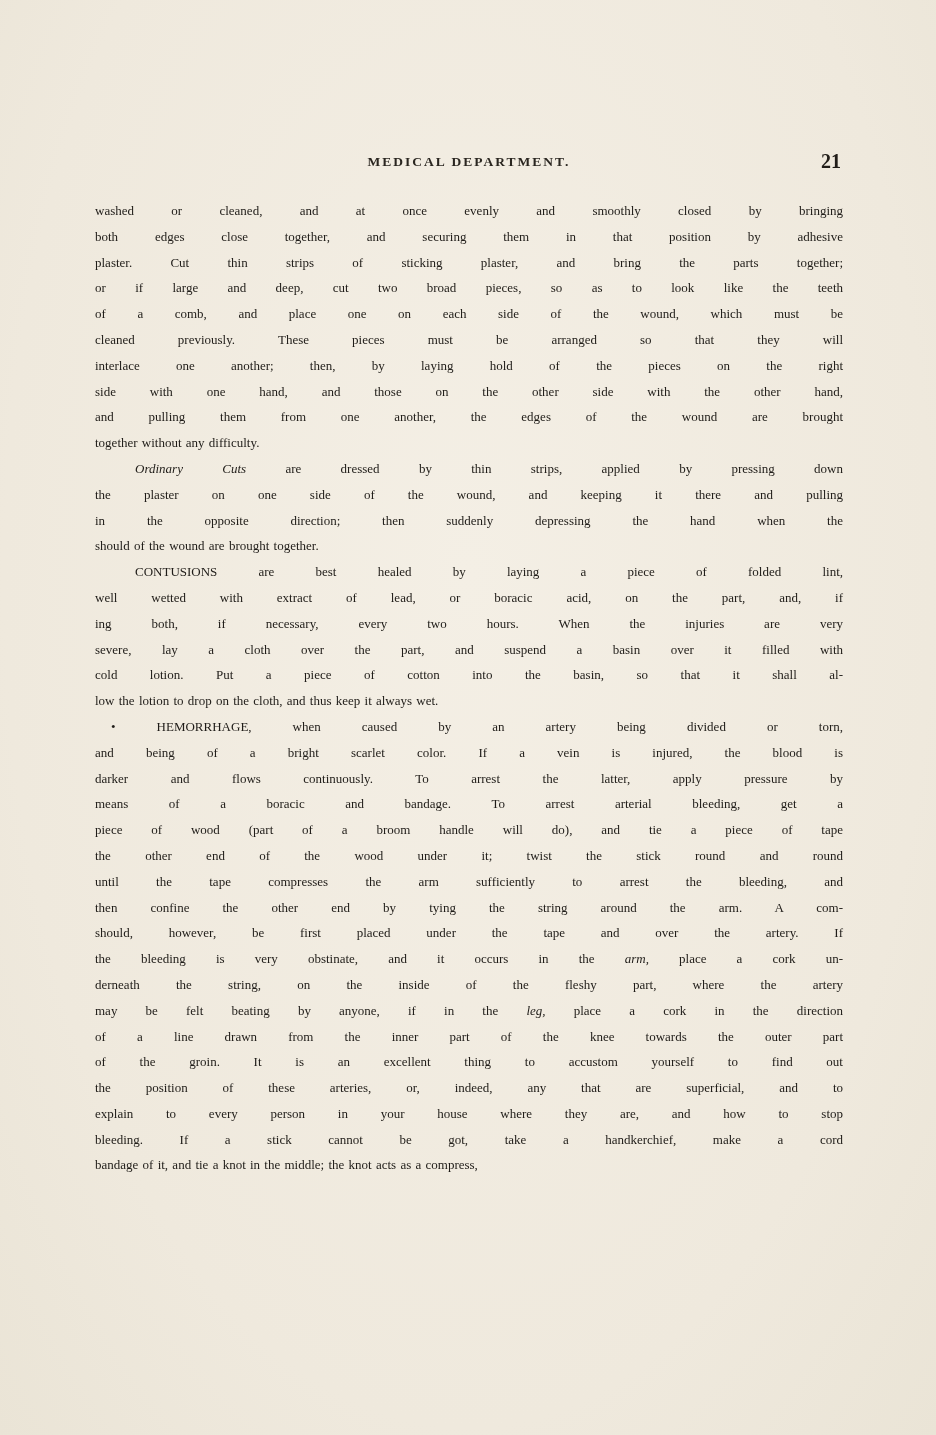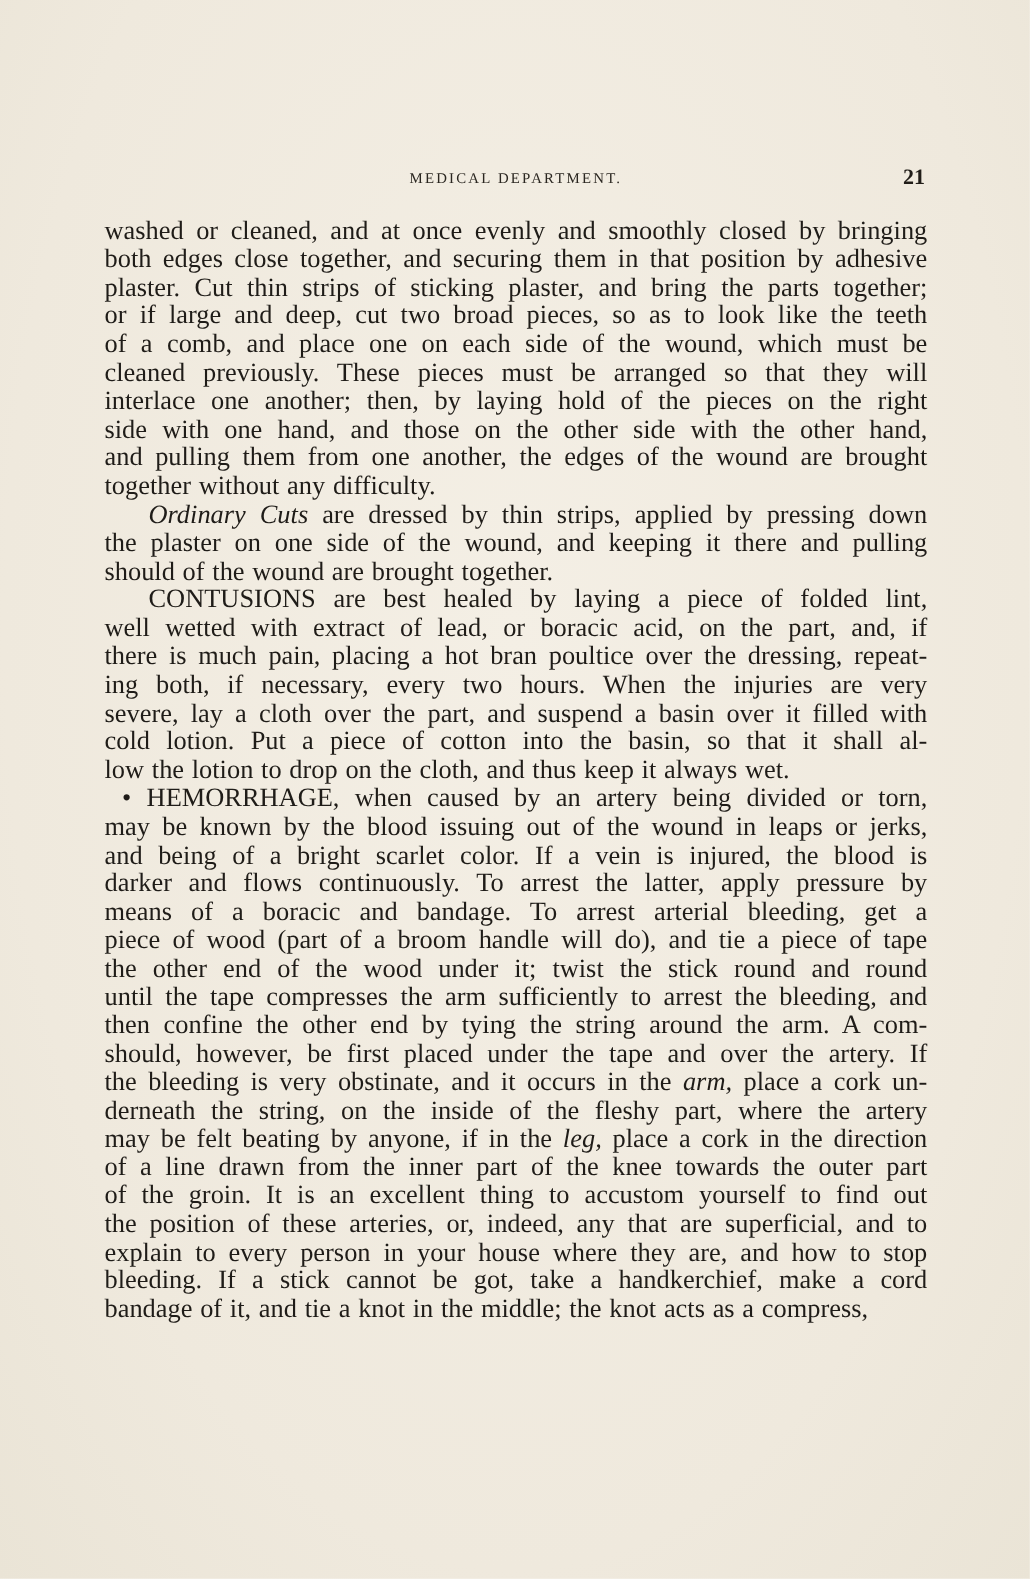--- a/index.html
+++ b/index.html
@@ -27,34 +27,34 @@
     height: 24px;
     margin-bottom: 24px;
   }
   .running-title {
     position: absolute;
     left: 0;
     right: 0;
     top: 4px;
     text-align: center;
     font-size: 13.5px;
-    font-weight: normal;
+    font-weight: bold;
     letter-spacing: 2px;
     color: #2a2620;
   }
   .page-number {
     position: absolute;
     right: 2px;
     top: 0;
     font-size: 20px;
     font-weight: bold;
     color: #211d18;
   }
   .text-block {
-    font-size: 24px;
+    font-size: 13px;
     line-height: 25.8px;
     word-spacing: 1px;
   }
   .paragraph {
     margin: 0;
   }
   .line {
     text-align: justify;
     text-align-last: justify;
     white-space: normal;
@@ -91,34 +91,33 @@
           <div class="line">of a comb, and place one on each side of the wound, which must be</div>
           <div class="line">cleaned previously.  These pieces must be arranged so that they will</div>
           <div class="line">interlace one another; then, by laying hold of the pieces on the right</div>
           <div class="line">side with one hand, and those on the other side with the other hand,</div>
           <div class="line">and pulling them from one another, the edges of the wound are brought</div>
           <div class="line last">together without any difficulty.</div>
         </div>
         <div class="paragraph">
           <div class="line indent"><i>Ordinary Cuts</i> are dressed by thin strips, applied by pressing down</div>
           <div class="line">the plaster on one side of the wound, and keeping it there and pulling</div>
+          <div class="line">in the opposite direction; then suddenly depressing the hand when the</div>
           <div class="line last">should of the wound are brought together.</div>
         </div>
         <div class="paragraph">
           <div class="line indent">CONTUSIONS are best healed by laying a piece of folded lint,</div>
           <div class="line">well wetted with extract of lead, or boracic acid, on the part, and, if</div>
-          <div class="line">there is much pain, placing a hot bran poultice over the dressing, repeat-</div>
           <div class="line">ing both, if necessary, every two hours.  When the injuries are very</div>
           <div class="line">severe, lay a cloth over the part, and suspend a basin over it filled with</div>
           <div class="line">cold lotion.  Put a piece of cotton into the basin, so that  it  shall  al-</div>
           <div class="line last">low the lotion to drop on the cloth, and thus keep it always wet.</div>
         </div>
         <div class="paragraph">
           <div class="line indent-bullet">• HEMORRHAGE, when caused by an artery being divided or torn,</div>
-          <div class="line">may be known by the blood issuing out of the wound in leaps or jerks,</div>
           <div class="line">and being of a bright scarlet color.  If a vein is injured, the blood is</div>
           <div class="line">darker and flows continuously.  To arrest the latter, apply pressure by</div>
           <div class="line">means of a boracic and bandage.  To arrest arterial bleeding, get a</div>
           <div class="line">piece of wood (part of a broom handle will do), and tie a piece of tape</div>
           <div class="line">the other end of the wood under it; twist the stick round and round</div>
           <div class="line">until the tape compresses the arm sufficiently to arrest the bleeding, and</div>
           <div class="line">then confine the other end by tying the string around the arm.  A com-</div>
           <div class="line">should, however, be first placed under the tape and over the artery.  If</div>
           <div class="line">the bleeding is very obstinate, and it occurs in the <i>arm,</i> place a cork un-</div>
           <div class="line">derneath the string, on the inside of the fleshy part, where the artery</div>

